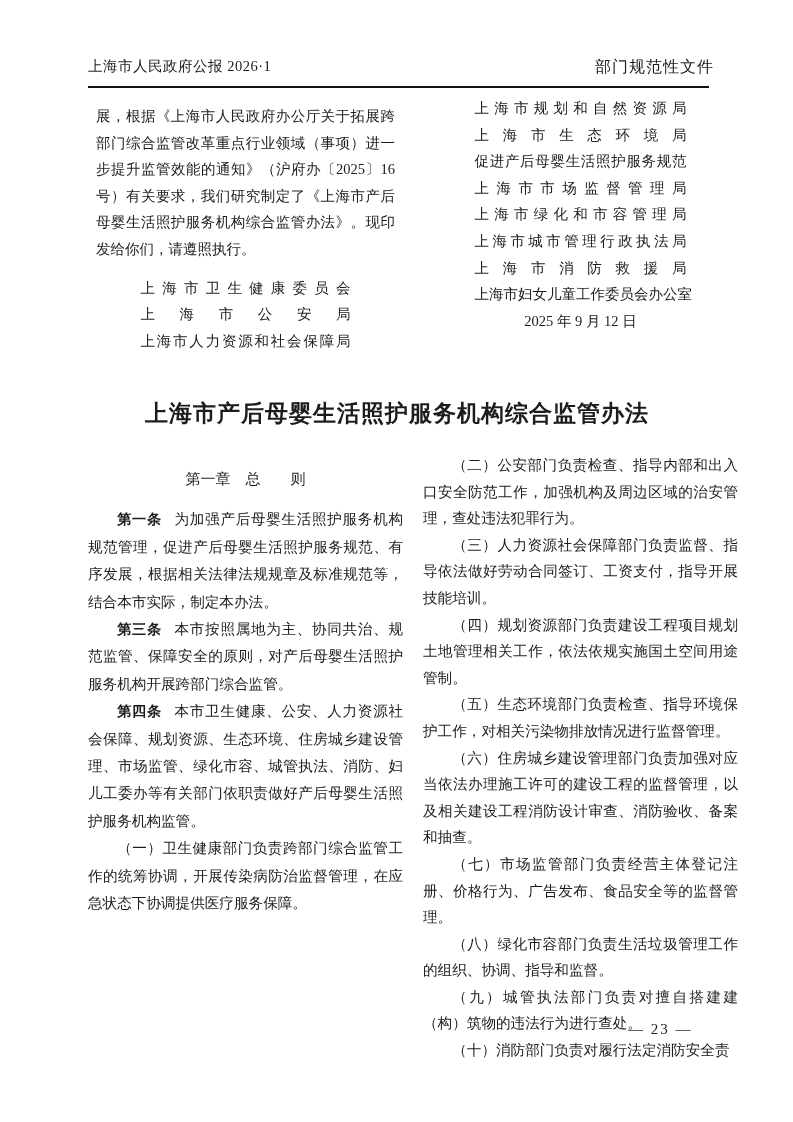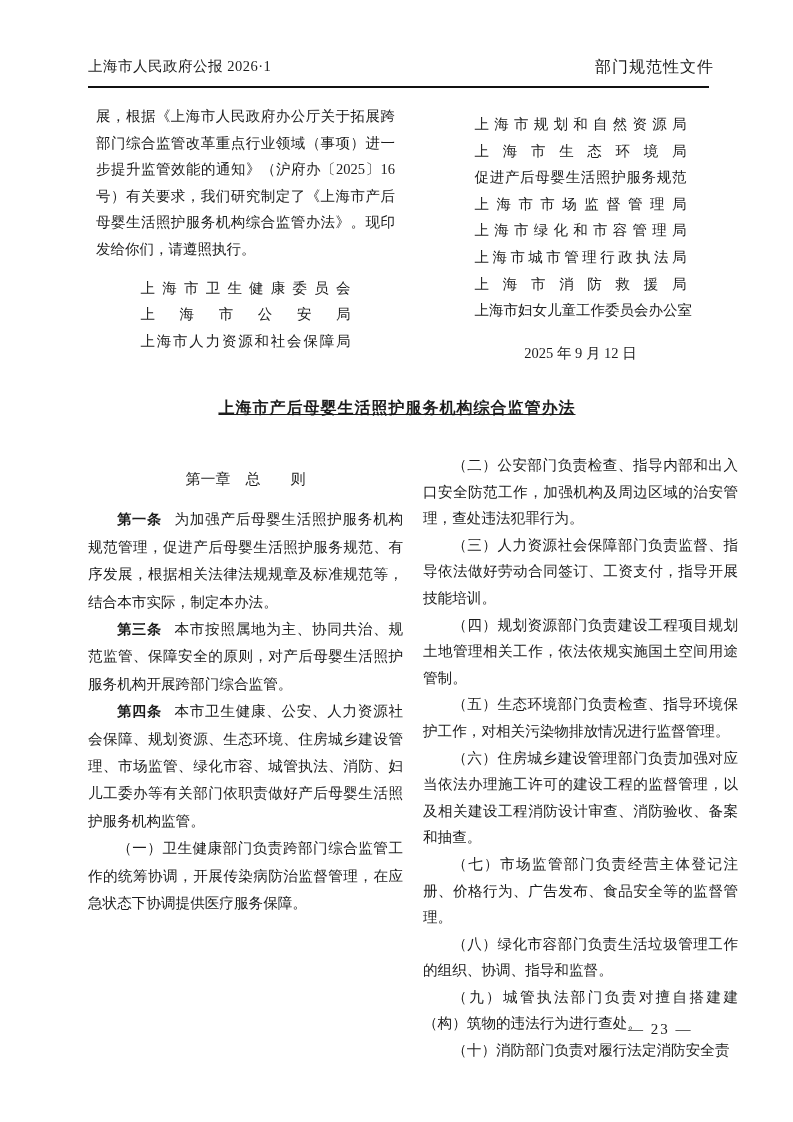--- a/index.html
+++ b/index.html
@@ -39,31 +39,30 @@
     width: 210px; margin: 12px auto;
   }
   .signer-line {
     text-align: justify; text-align-last: justify; text-justify: inter-character;
     line-height: 26.6px; white-space: nowrap;
   }
   .notice-right {
     position: absolute; left: 423px; top: 95px; width: 315px;
     font-size: 14.5px; line-height: 26.6px;
   }
-  .signer-block-right { width: 212px; margin: 16px auto; }
+  .signer-block-right { width: 212px; margin: 0 auto; }
   .notice-date { text-align: center; line-height: 26.6px; }
 
   
   .doc-title {
     position: absolute; left: 88px; top: 398px; width: 618px;
     margin: 0; text-align: center;
-    font-size: 16px; font-weight: bold; letter-spacing: 1px;
+    font-size: 23px; font-weight: bold; letter-spacing: 1px;
     font-family: "Liberation Sans", "DejaVu Sans", sans-serif;
     white-space: nowrap;
-    text-decoration: underline;
   }
 
   
   .body-left {
     position: absolute; left: 88px; top: 466px; width: 315px;
     font-size: 14.6px; line-height: 27.4px;
     text-align: justify; text-justify: inter-character;
   }
   .body-right {
     position: absolute; left: 423px; top: 452px; width: 315px;

